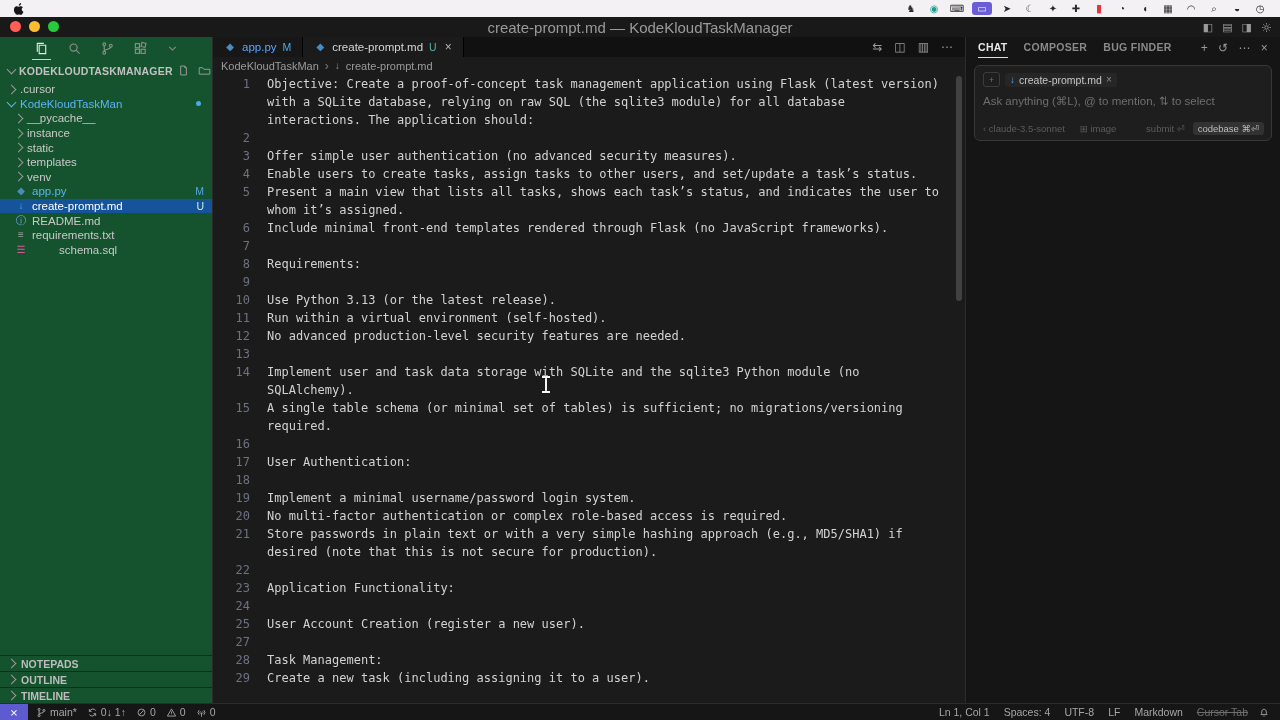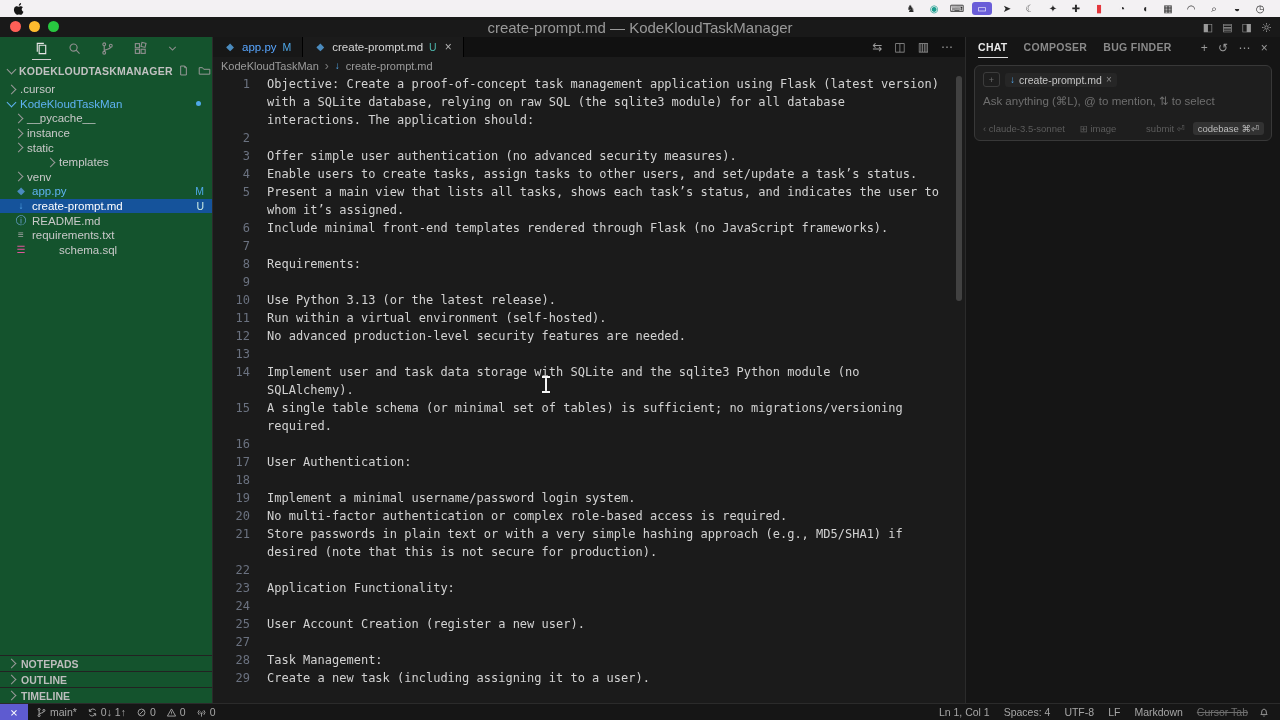--- a/index.html
+++ b/index.html
@@ -286,21 +286,21 @@
 
           <div class="trow chev-r" style="padding-left: 15px;">
             <span class="chev chevslot"></span>
 
             <span class="lbl">static</span>
             <span class="sp"></span>
             <span class="badge"></span>
 
           </div>
 
-          <div class="trow chev-r" style="padding-left: 15px; margin-left: 32px;">
+          <div class="trow chev-r" style="padding-left: 15px;">
             <span class="chev chevslot"></span>
 
             <span class="lbl">templates</span>
             <span class="sp"></span>
             <span class="badge"></span>
 
           </div>
 
           <div class="trow chev-r" style="padding-left: 15px;">
             <span class="chev chevslot"></span>

